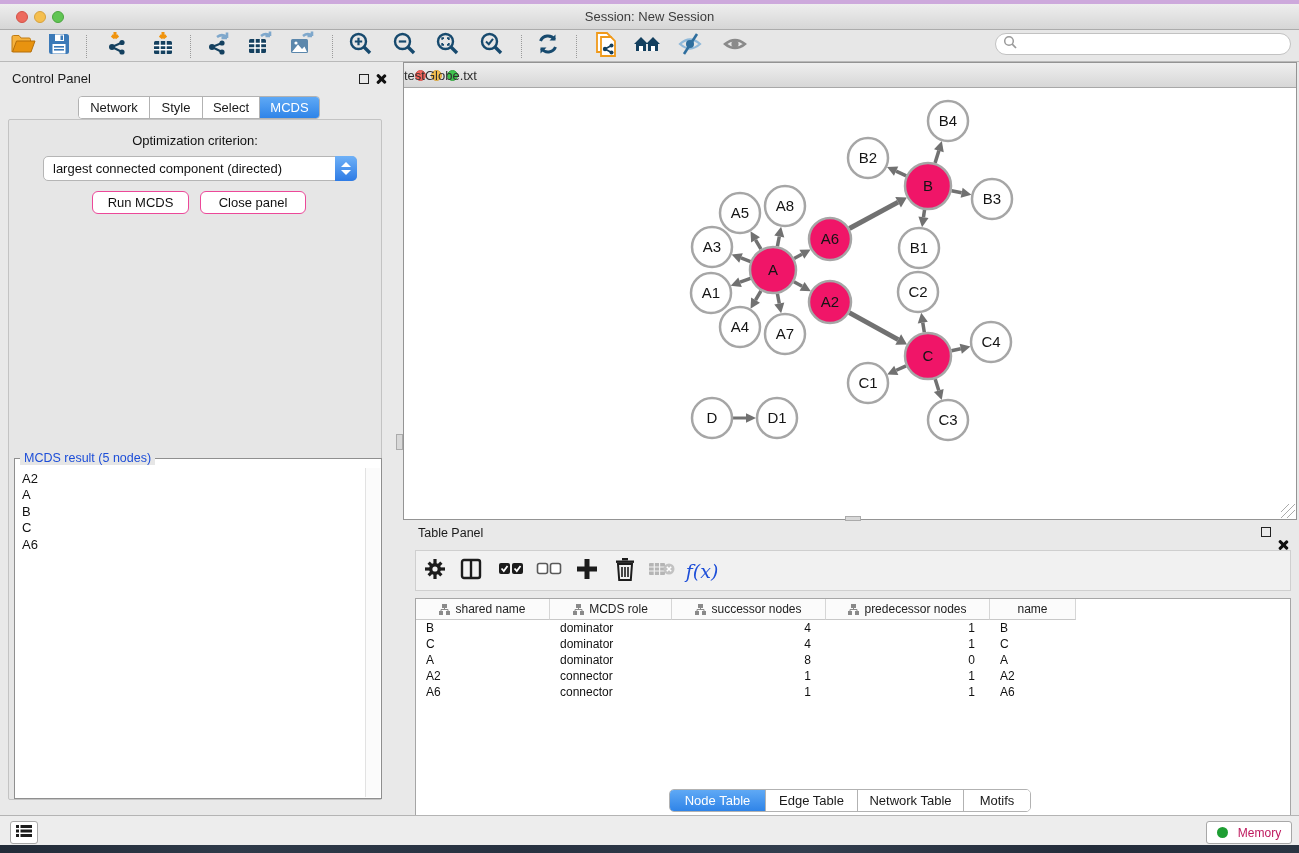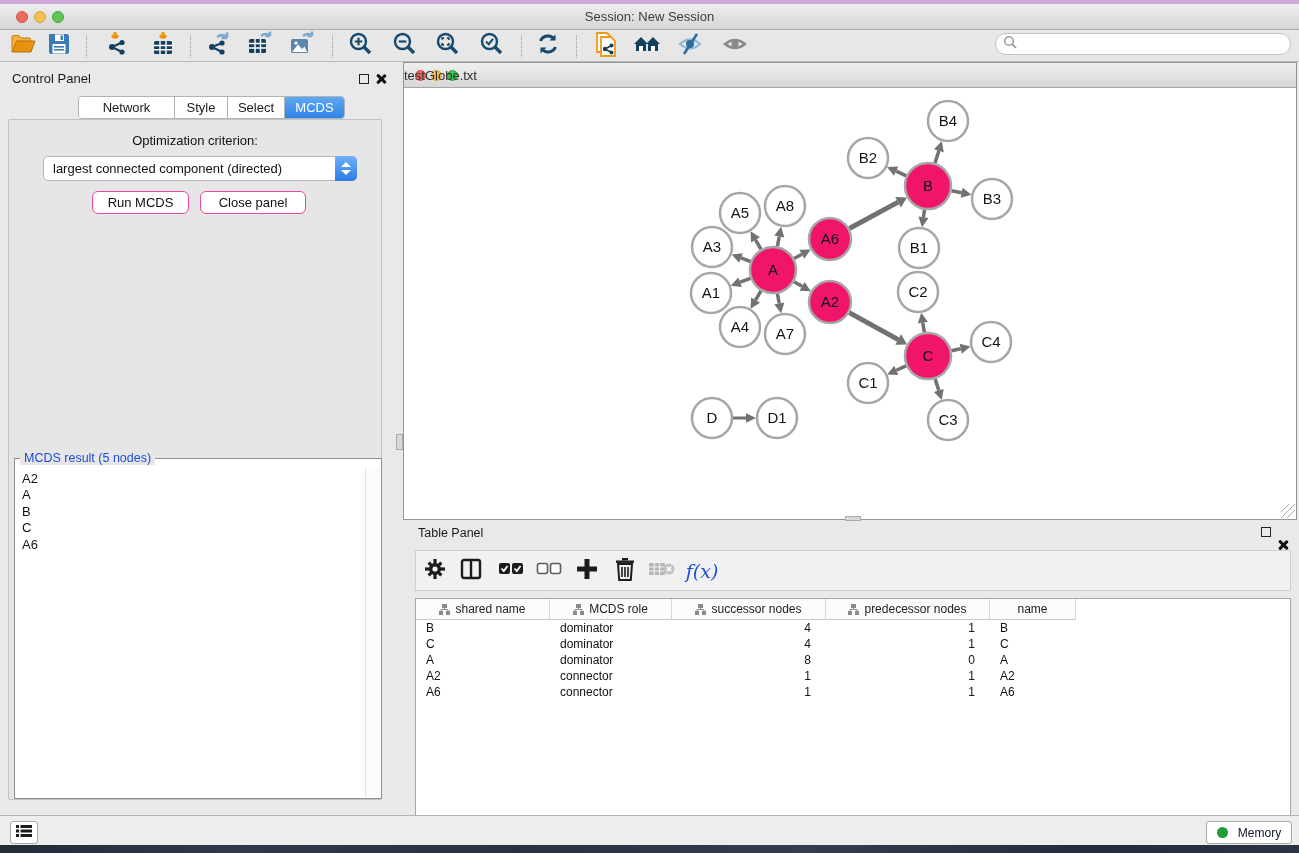--- a/index.html
+++ b/index.html
@@ -129,21 +129,21 @@
     border-radius:5px; overflow:hidden; background:#fff; }
 
   
   #statusbar { left:0; top:815px; width:1299px; height:30px; background:#EDEDED;
     border-top:1px solid #B4B4B4; }
   #list-btn { position:absolute; left:10px; top:821px; width:28px; height:23px; background:#fff;
     border:1px solid #A8A8A8; border-radius:3px; display:flex; align-items:center;
     justify-content:center; }
   #memory-btn { position:absolute; left:1206px; top:821px; width:86px; height:23px;
     background:#fff; border:1px solid #A8A8A8; border-radius:3px; display:flex;
-    align-items:center; justify-content:center; gap:10px; font-size:12px; color:#0f172a; }
+    align-items:center; justify-content:center; gap:10px; font-size:12px; color:#be185d; }
   #memory-dot { width:11px; height:11px; border-radius:50%; background:#1E9E33; }
 </style>
 </head>
 <body>
 
 <div id="screen">
   <div class="abs" id="strip-top"></div>
 
   <div class="abs" id="titlebar">
     <span class="tl red"></span>
@@ -296,21 +296,21 @@
           <path d="M9.2 9.2 L13 13" stroke="#9A9A9A" stroke-width="1.7"></path>
         </svg></span>
     <input value="" placeholder="" style="">
   </div>
 
   <div class="abs panel-title" id="cp-title">Control Panel</div>
   <div class="abs float-box" id="cp-float"></div>
   <div class="abs xicon" id="cp-close"></div>
 
   <div class="abs" id="cp-tabs">
-      <div class="seg" style="width: 96px; text-align: right;">Network</div>
+      <div class="seg" style="width: 71px; text-align: right;">Network</div>
       <div class="seg" style="width: 53px;">Style</div>
       <div class="seg" style="width: 57px;">Select</div>
       <div class="seg active" style="width: 59px;">MCDS</div>
     </div>
 
   <div class="abs" id="cp-bezel"></div>
   <div class="abs" id="opt-label">Optimization criterion:</div>
   <div class="abs" id="opt-dropdown">
     <span class="ddtext">largest connected component (directed)</span>
     <span id="dd-spinner"></span>
@@ -621,20 +621,26 @@
         <div class="tr">
           <div class="td l" style="width: 134px;">A6</div>
           <div class="td l" style="width: 122px;">connector</div>
           <div class="td r" style="width: 154px;">1</div>
           <div class="td r" style="width: 164px;">1</div>
           <div class="td l" style="width: 86px;">A6</div>
         </div>
       </div>
   </div>
 
+  <div class="abs" id="bottom-tabs">
+      <div class="seg active" style="width: 96px;">Node Table</div>
+      <div class="seg" style="width: 92px;">Edge Table</div>
+      <div class="seg" style="width: 106px;">Network Table</div>
+      <div class="seg" style="width: 66px;">Motifs</div>
+    </div>
 
   <div class="abs" id="statusbar"></div>
   <div id="list-btn">
     <span><svg width="16" height="14" viewBox="0 0 16 14">
           <g fill="#1C1C1C">
             <rect x="0" y="1" width="3" height="3"></rect>
             <rect x="4.5" y="1" width="11.5" height="3"></rect>
             <rect x="0" y="5.5" width="3" height="3"></rect>
             <rect x="4.5" y="5.5" width="11.5" height="3"></rect>
             <rect x="0" y="10" width="3" height="3"></rect>

